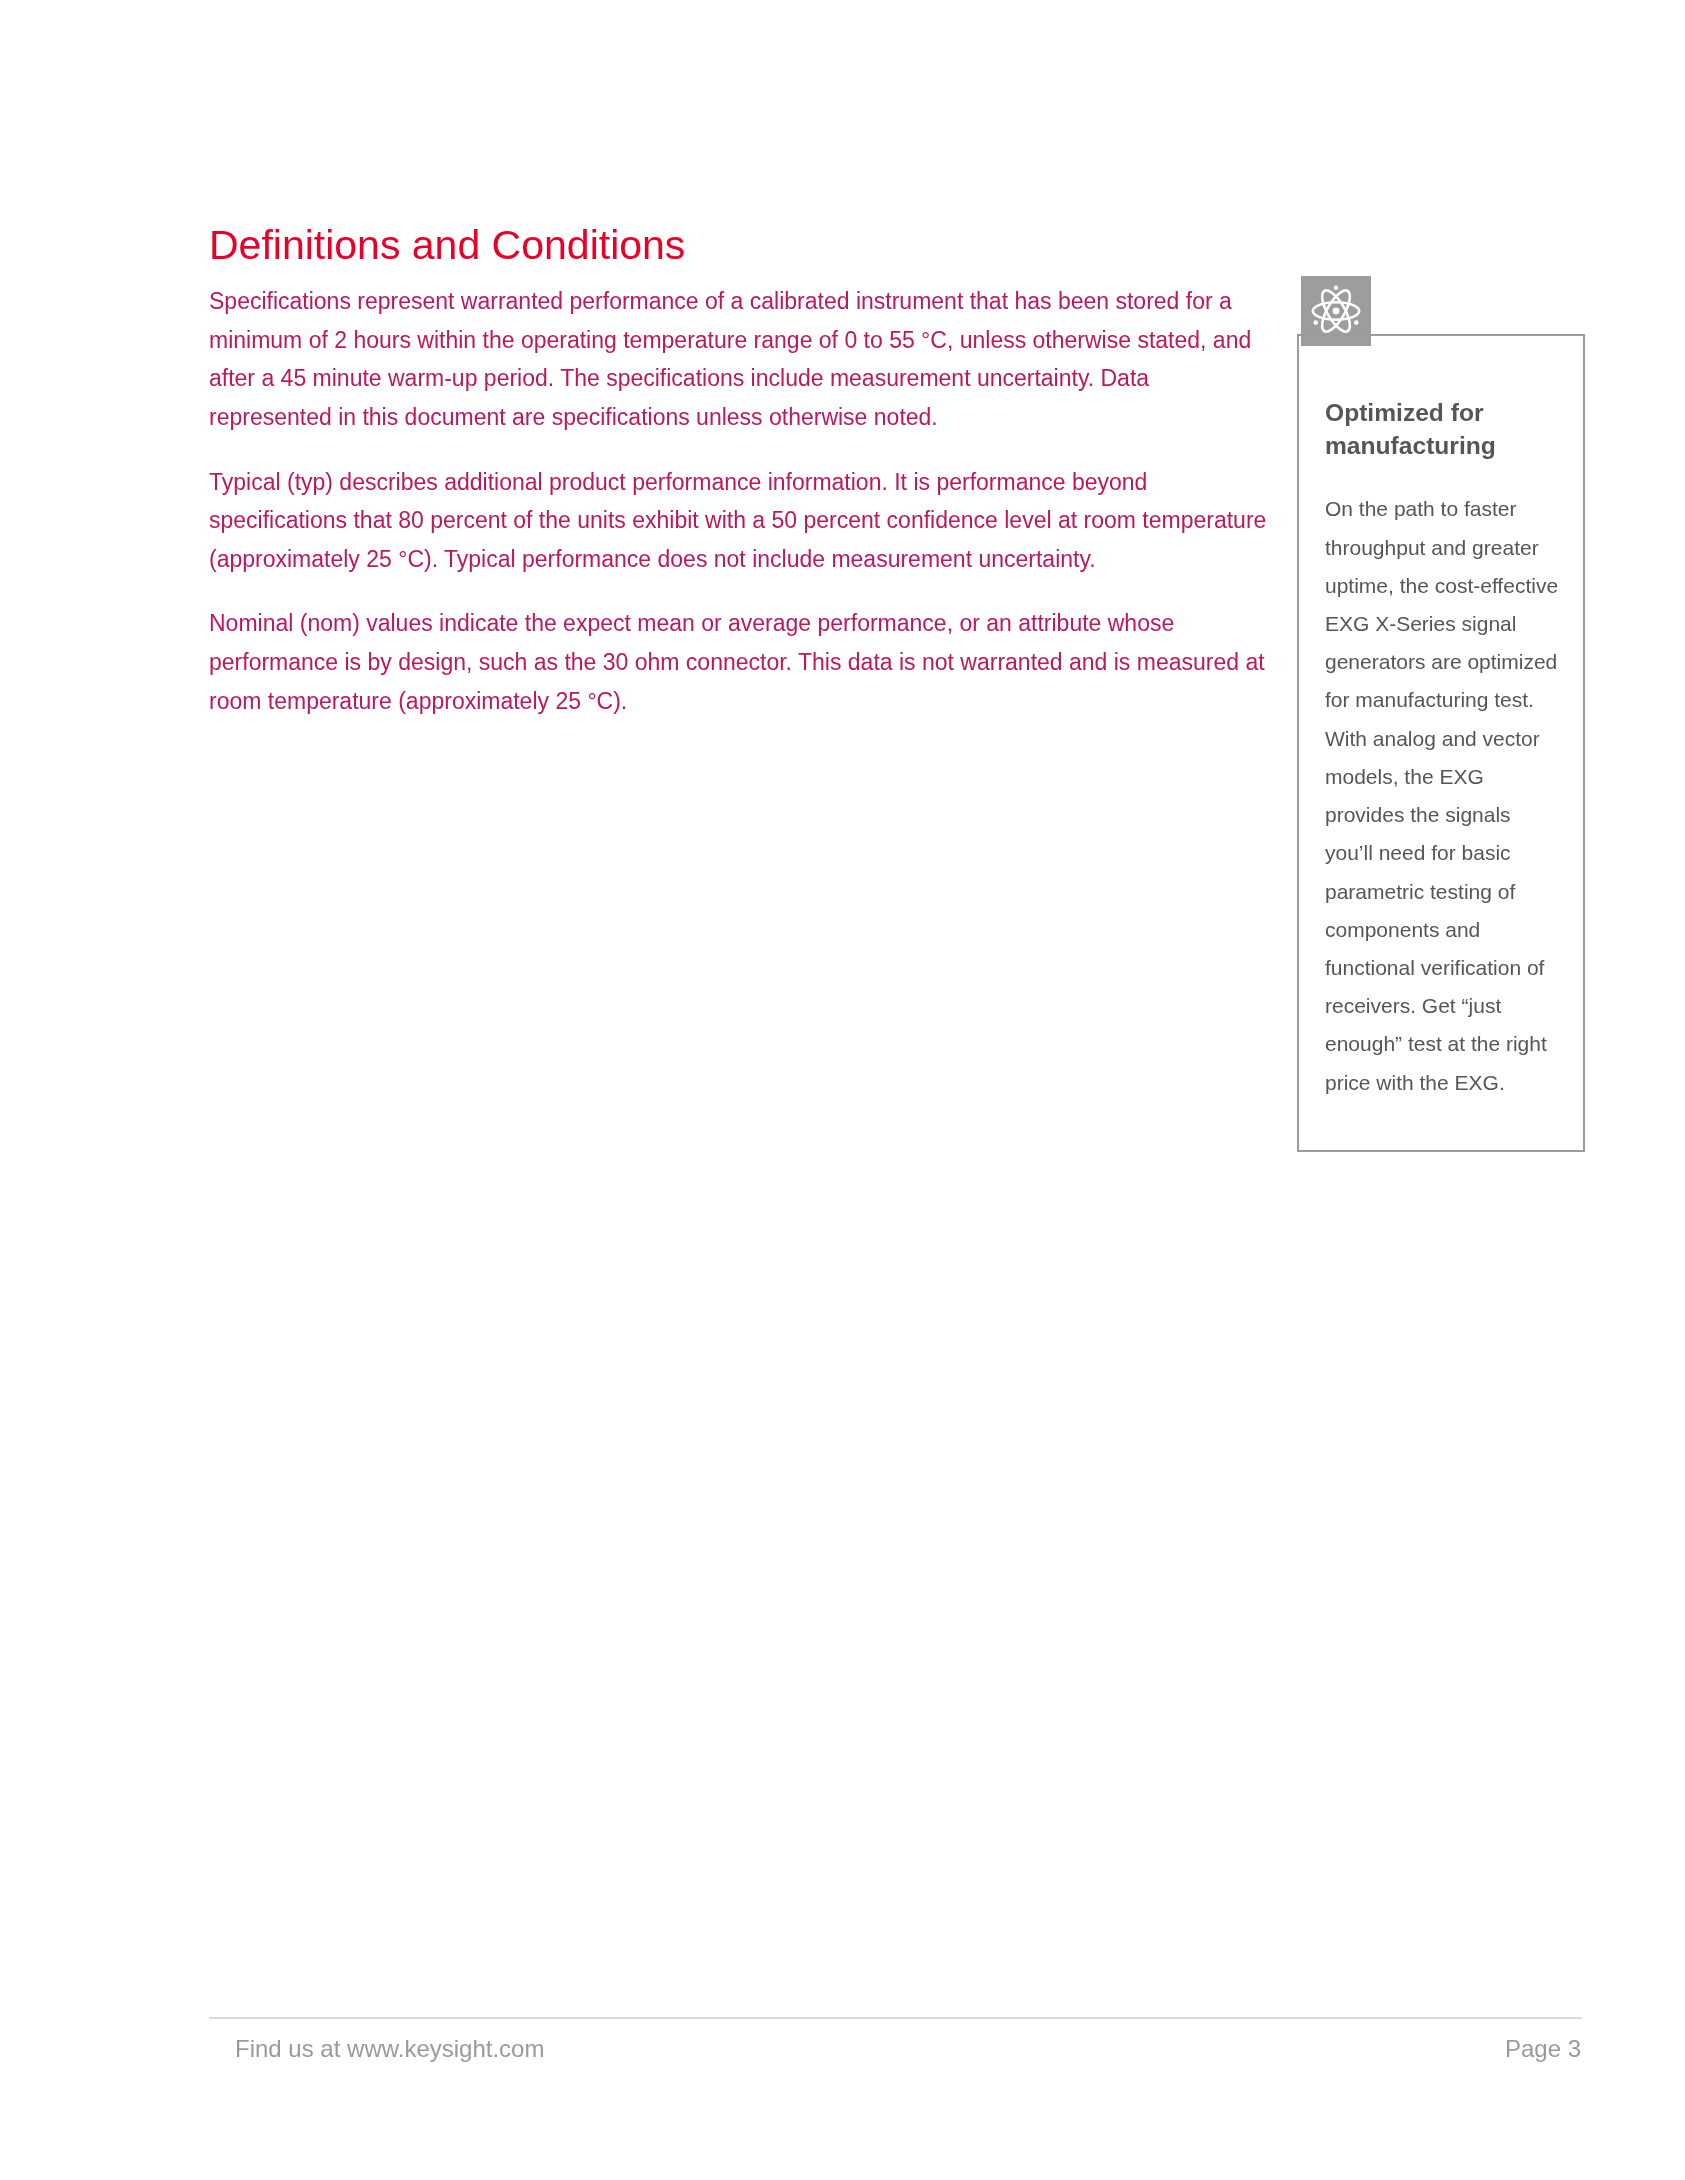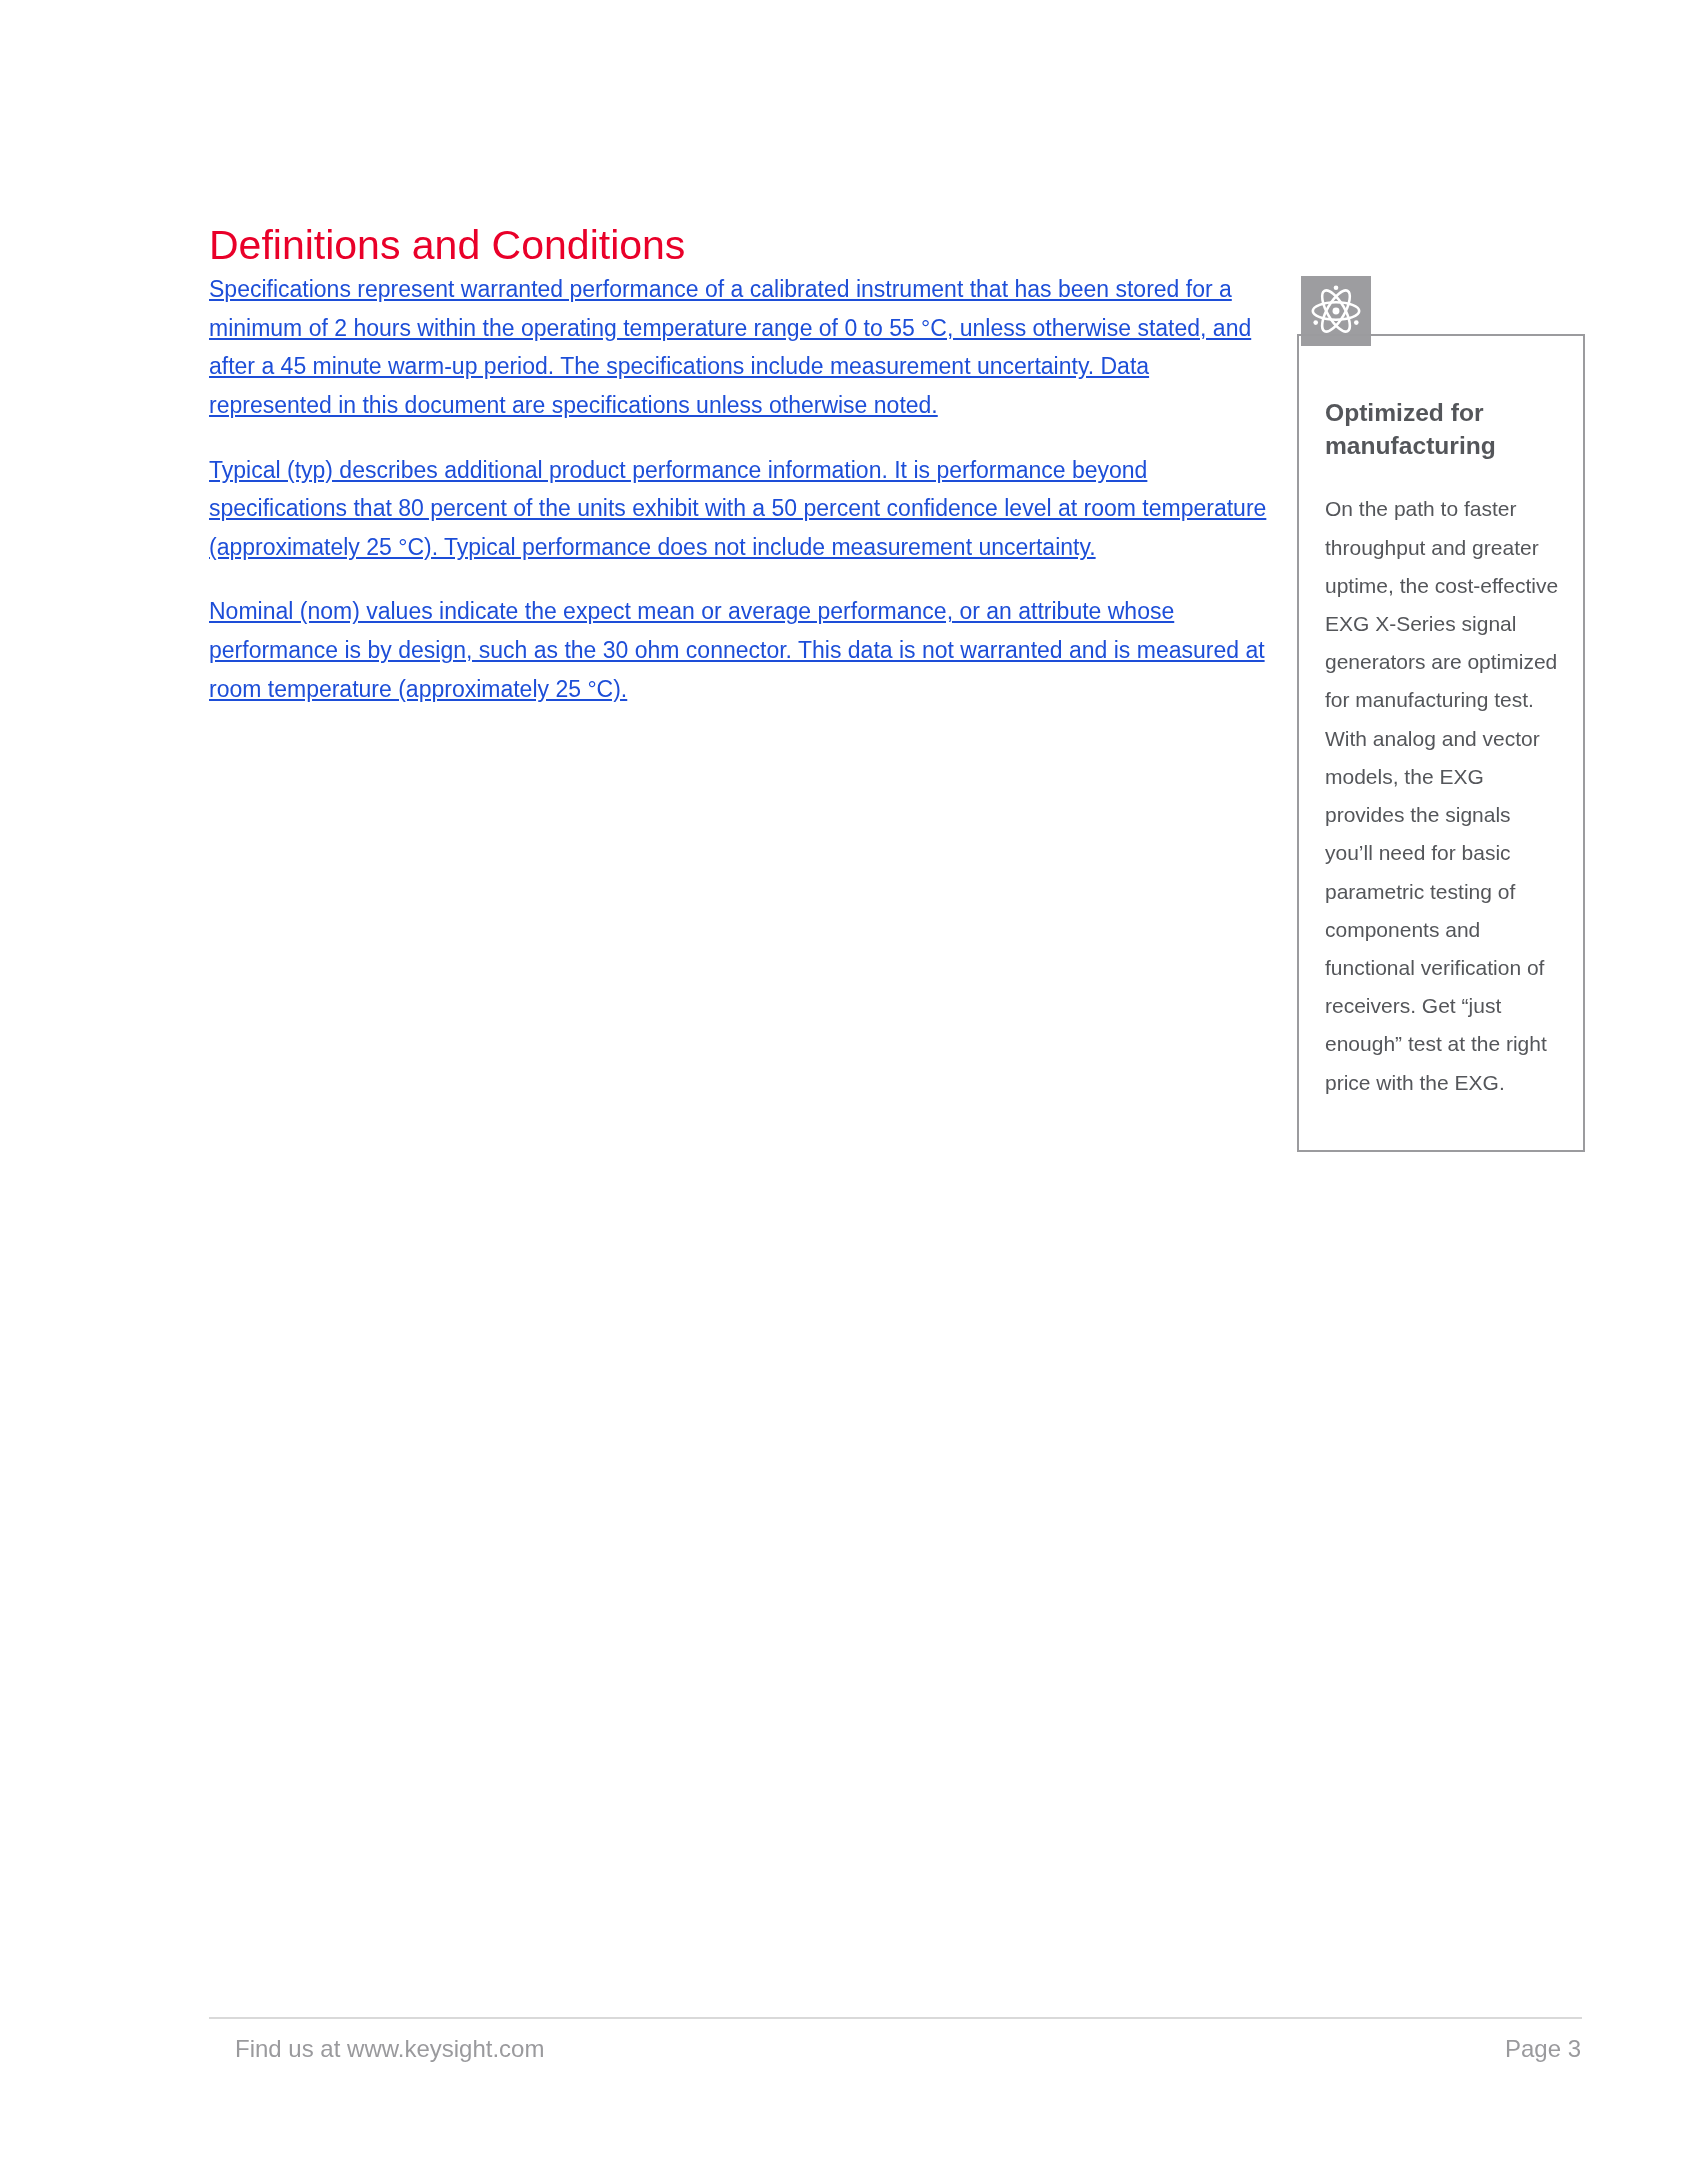--- a/index.html
+++ b/index.html
@@ -20,26 +20,25 @@
     left: 209px;
     top: 195px;
     font-size: 41px;
     font-weight: 400;
     color: #e90029;
     letter-spacing: 0px;
   }
   .main-col {
     position: absolute;
     left: 209px;
-    top: 270px;
+    top: 282px;
     width: 1067px;
     font-size: 23px;
     line-height: 1.68;
-    color: #1d4ed8;
-    text-decoration: underline;
+    color: #be185d;
   }
   .main-col p {
     margin: 0 0 26px 0;
   }
   .side-icon {
     position: absolute;
     left: 1301px;
     top: 276px;
     width: 70px;
     height: 70px;

